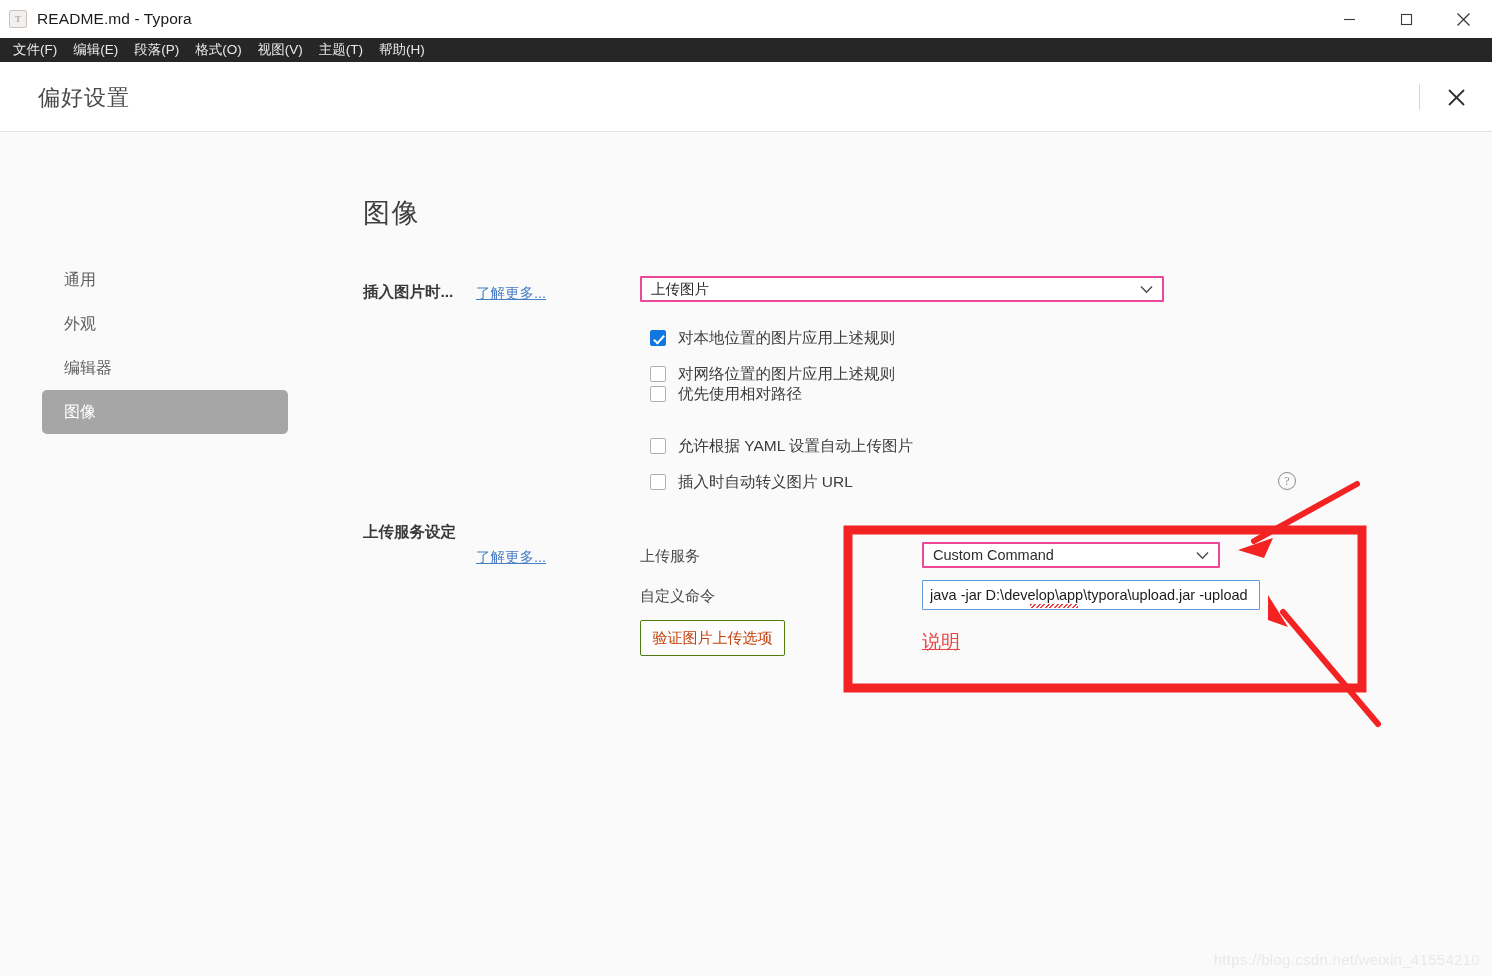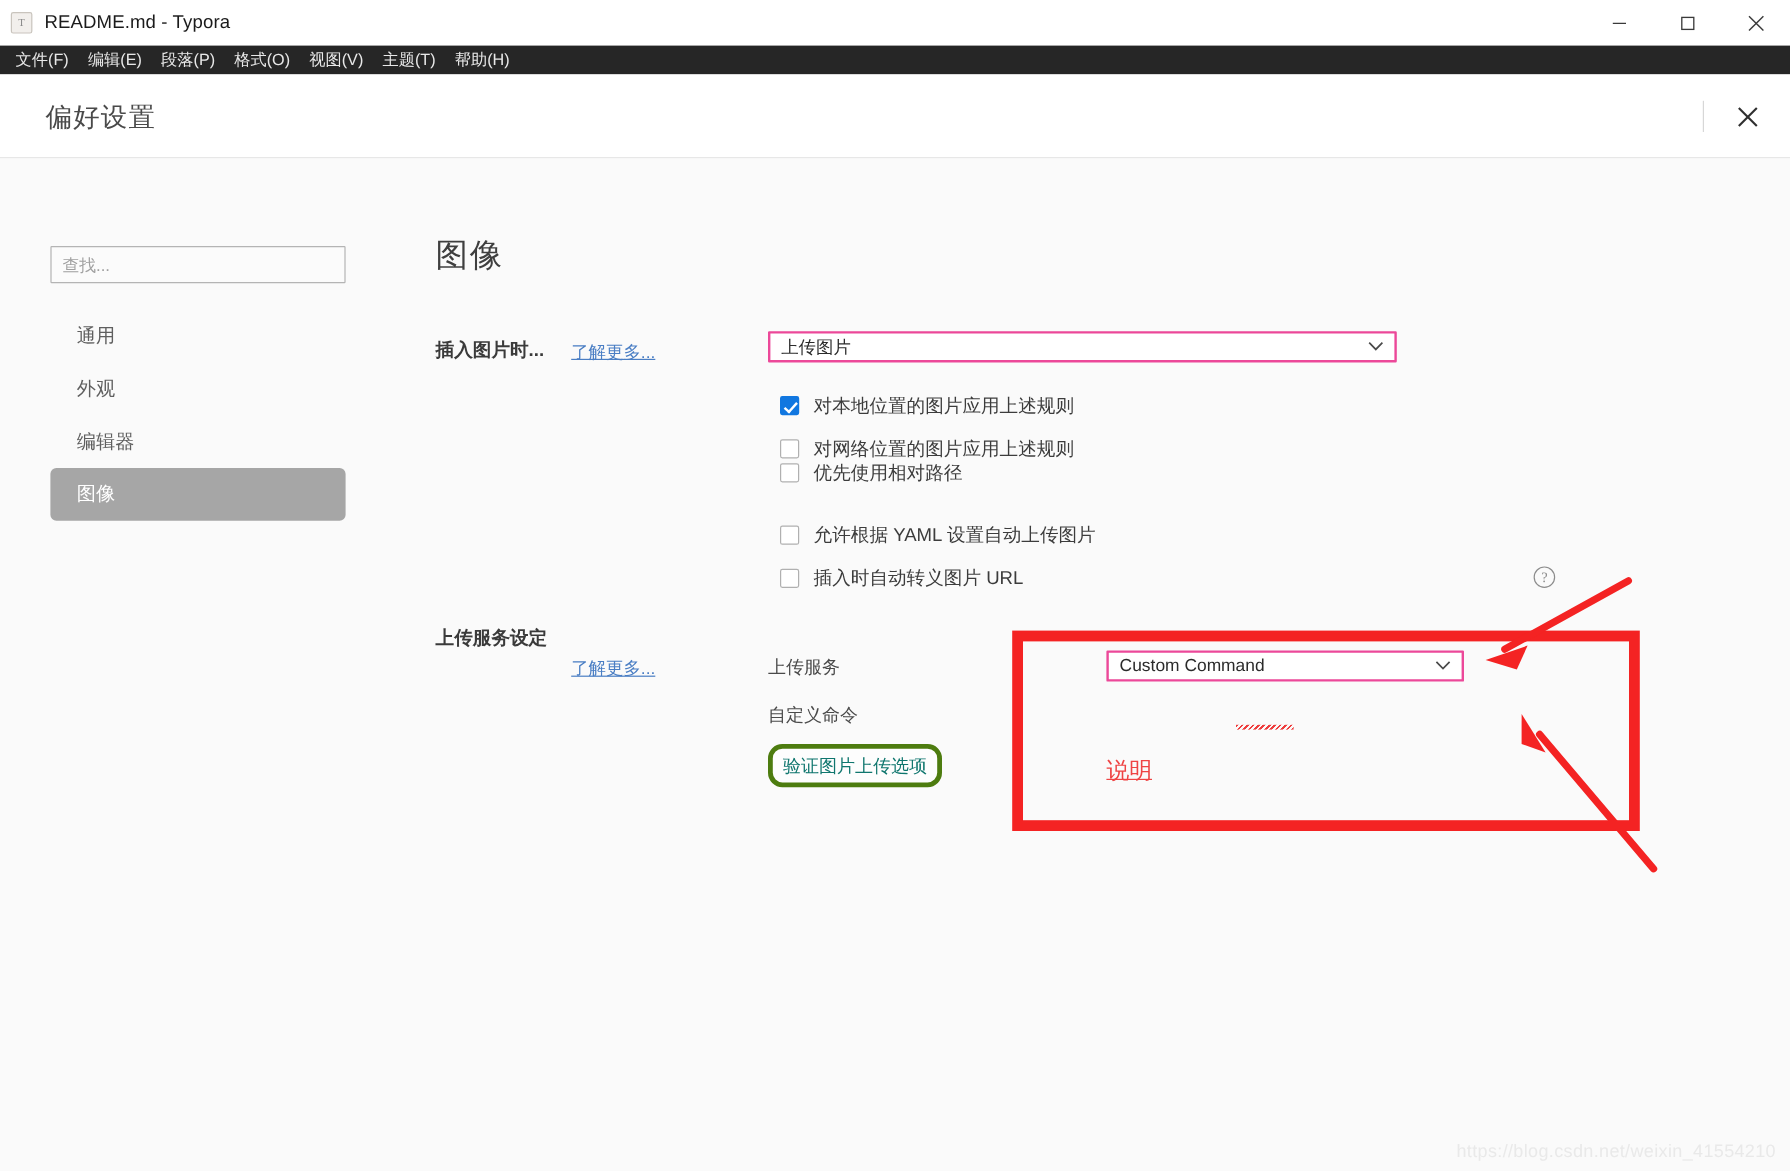--- a/index.html
+++ b/index.html
@@ -270,27 +270,27 @@
     position: absolute;
     height: 4px;
     background-image: repeating-linear-gradient(135deg,
       #e33 0px, #e33 1.6px, transparent 1.6px, transparent 3.2px);
     opacity: .95;
   }
 
   .btn {
     position: absolute;
     background: #fdfdfd;
-    border: 4px solid #4d7c0f;
+    border: 1px solid #4d7c0f;
     font-size: 15px;
-    color: #0f766e;
+    color: #c2410c;
     display: flex;
     align-items: center;
     justify-content: center;
-    border-radius: 12px;
+    border-radius: 2px;
     font-family: "Liberation Sans", sans-serif;
   }
 
   .small-link {
     position: absolute;
     font-size: 19px;
     color: #ef4444;
     text-decoration: underline;
   }
 
@@ -355,23 +355,20 @@
       <svg width="21" height="21" viewBox="0 0 21 21">
           <line x1="3" y1="3" x2="18" y2="18" stroke="#2f2f2f" stroke-width="1.8"></line>
           <line x1="18" y1="3" x2="3" y2="18" stroke="#2f2f2f" stroke-width="1.8"></line>
         </svg>
     </div>
   </div>
 
   <div class="prefs-body">
 
     <div class="sidebar">
-      <div class="search-wrap">
-        <input class="search-input" type="text" placeholder="查找..." style="">
-      </div>
       <div class="nav-list">
         <div class="nav-item">
           <span>通用</span>
         </div>
         <div class="nav-item">
           <span>外观</span>
         </div>
         <div class="nav-item">
           <span>编辑器</span>
         </div>
@@ -428,20 +425,21 @@
 
       <div class="combo" style="left:592px; top:410px; width:298px; height:26px;">
         <span>Custom Command</span>
         <span class="caret">
           <svg width="13" height="9" viewBox="0 0 13 9">
               <polyline points="1,1.5 6.5,7.2 12,1.5" fill="none" stroke="#4a4a4a" stroke-width="1.4"></polyline>
             </svg>
         </span>
       </div>
 
+      <input class="cmd-input" style="left: 592px; top: 448px; width: 338px; height: 30px;" type="text" value="java -jar D:\develop\app\typora\upload.jar -upload">
       <div class="squiggle" style="left:700px; top:472px; width:48px;"></div>
 
       <div class="btn" style="left:310px; top:488px; width:145px; height:36px;">验证图片上传选项</div>
 
       <div class="small-link" style="left:592px; top:497px;">说明</div>
 
     </div>
   </div>
 
   <svg class="annot" viewBox="0 0 1492 976" width="1492" height="976">

